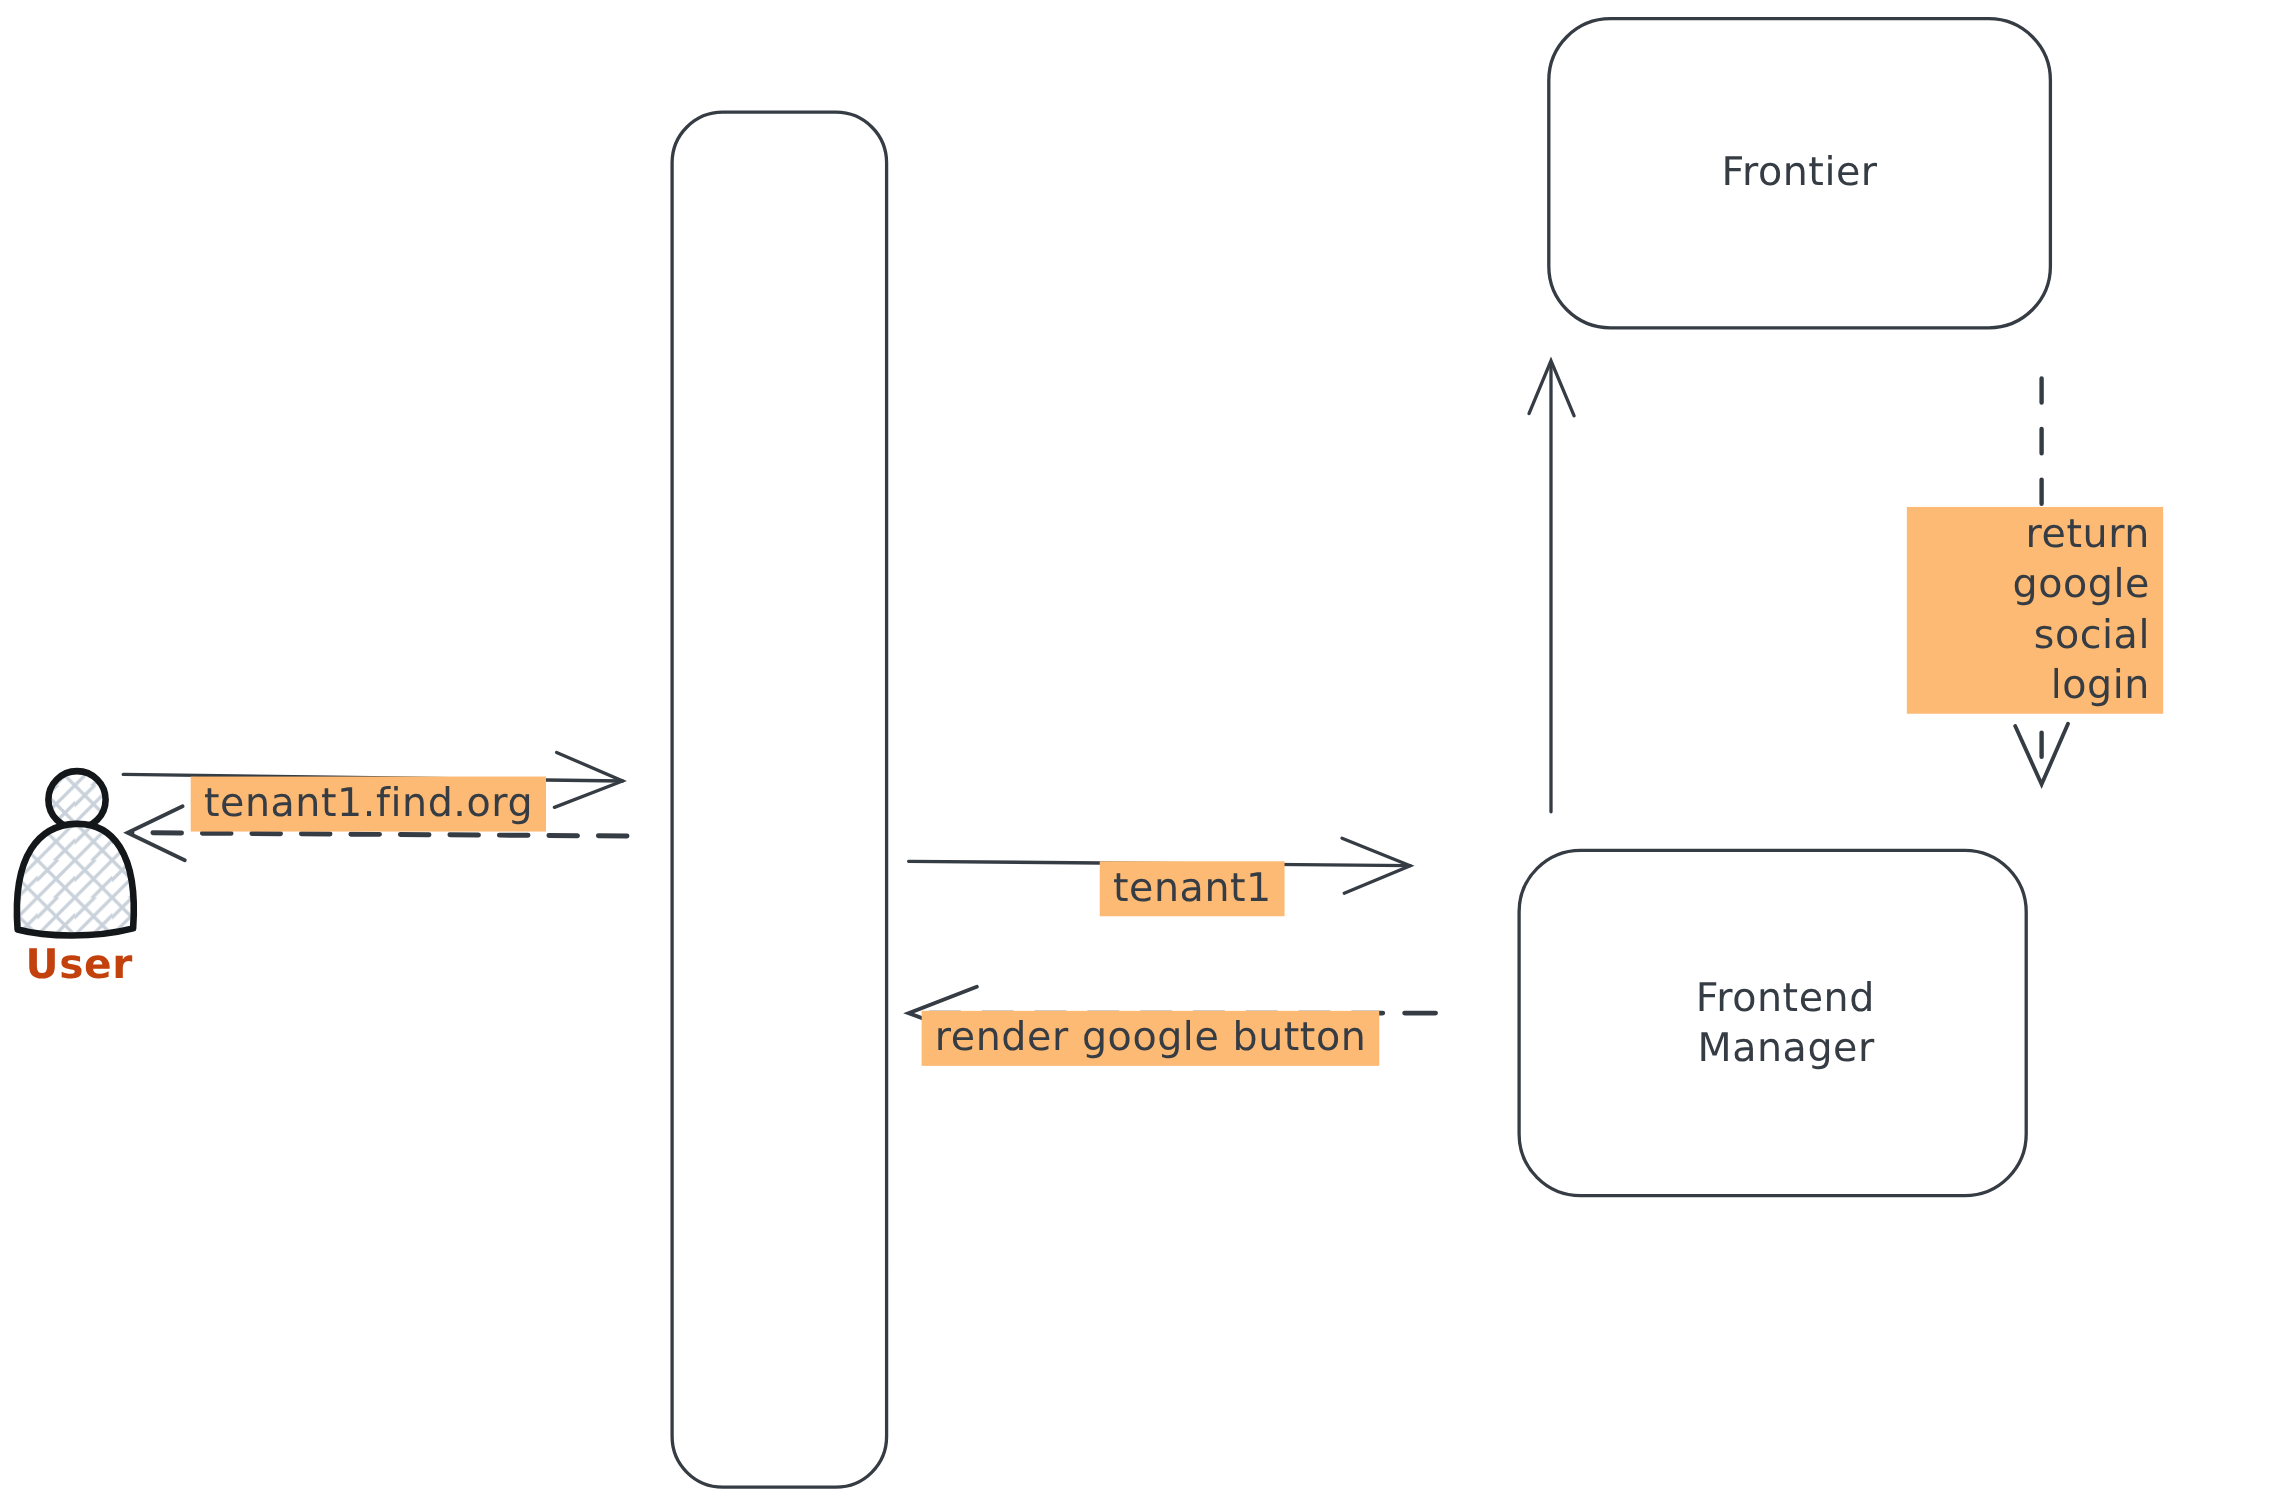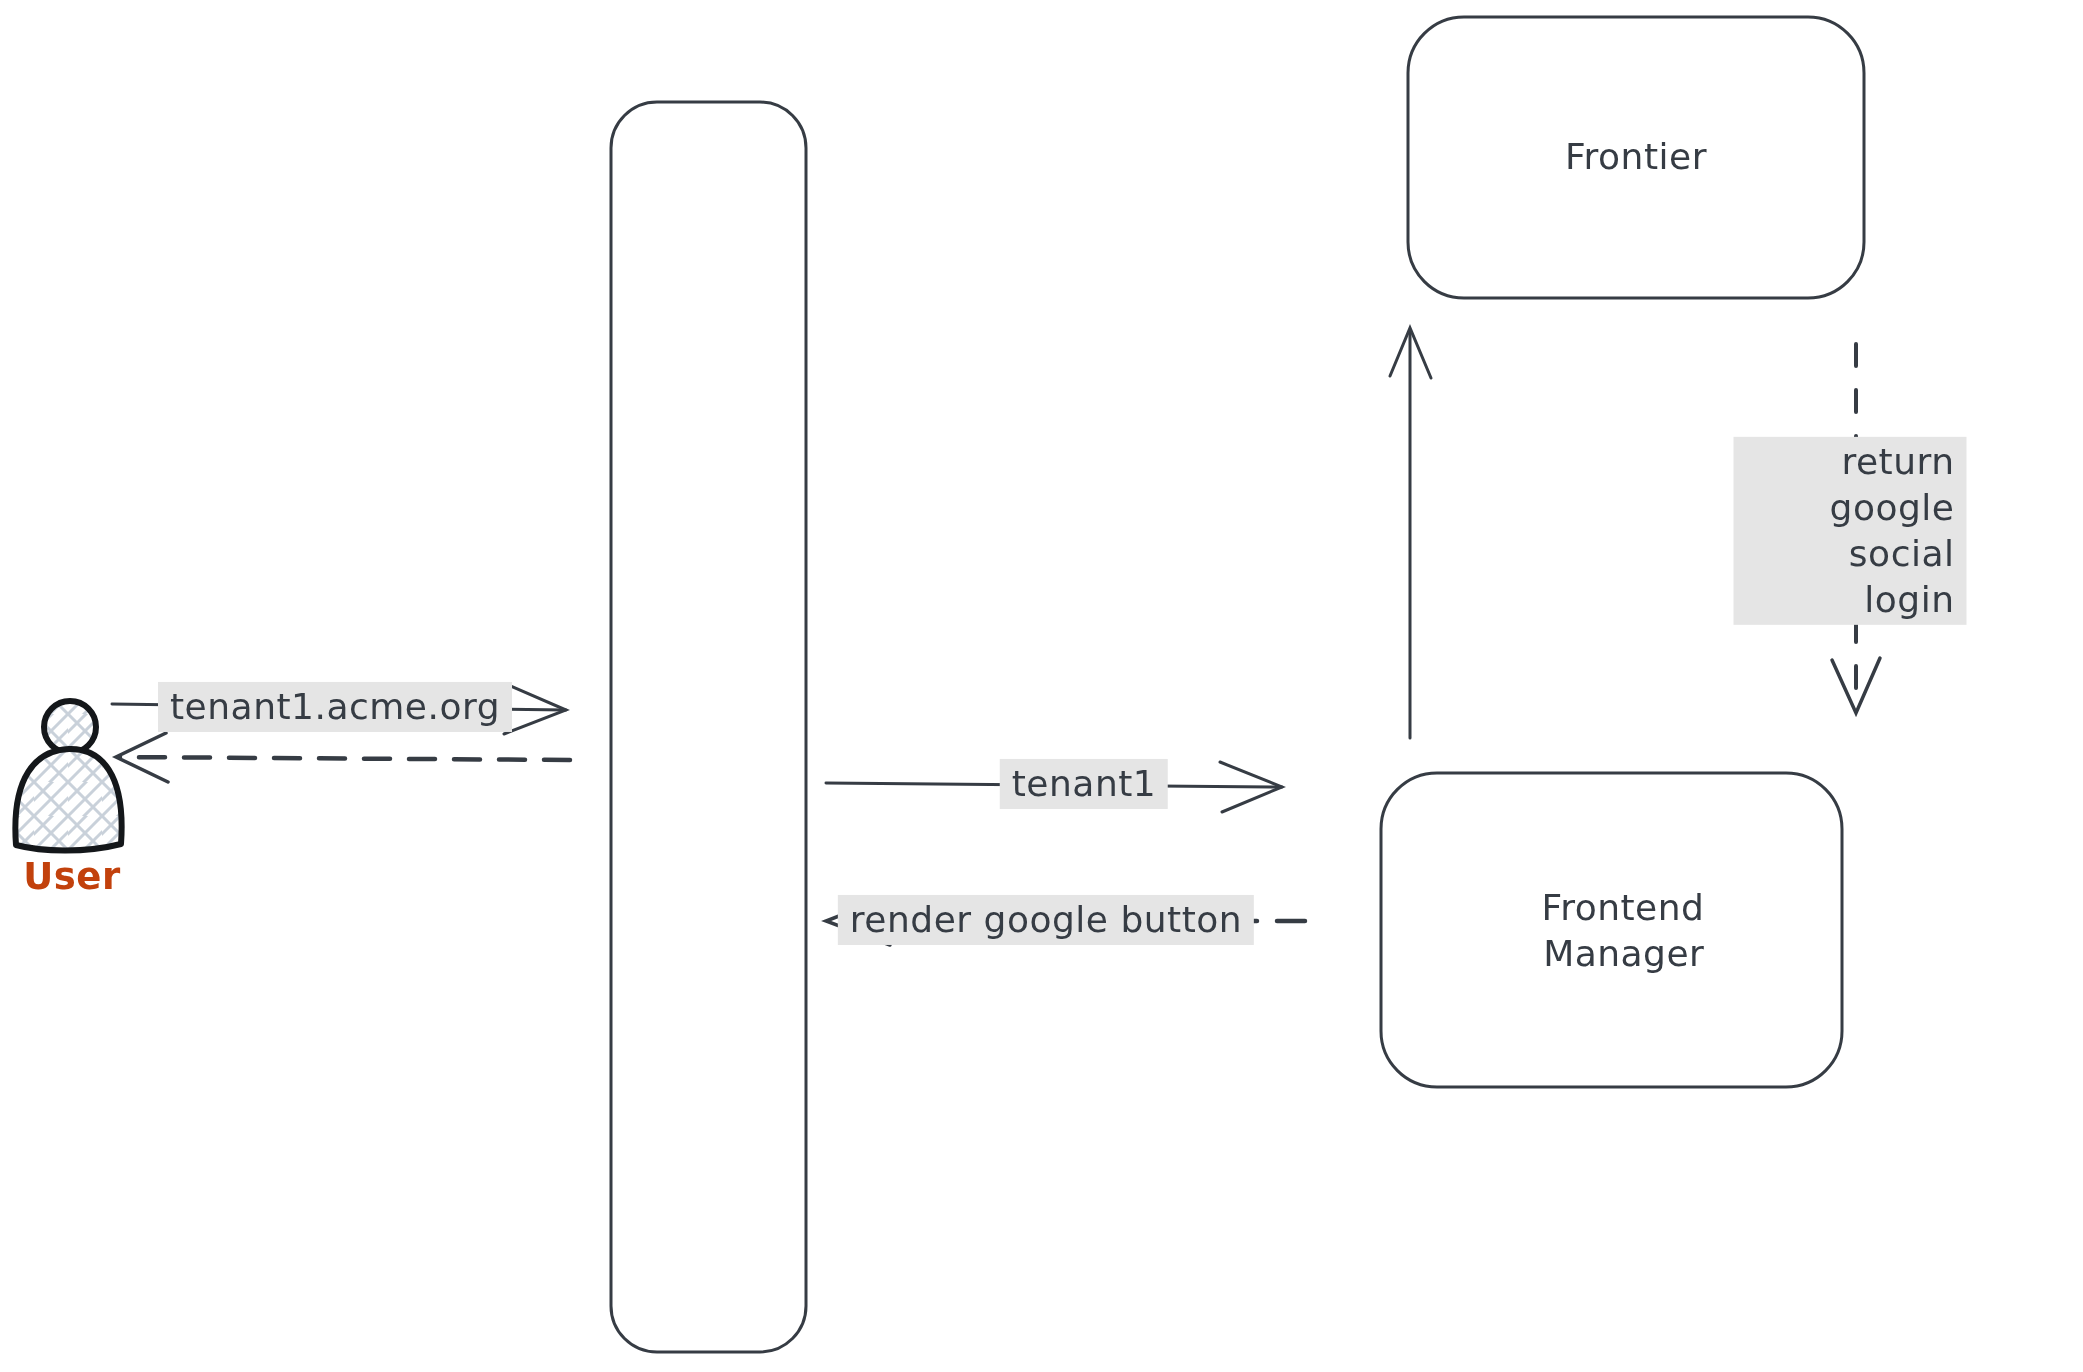--- a/index.html
+++ b/index.html
@@ -28,22 +28,23 @@
     text-align: right;
     font-size: 36px;
     line-height: 1.28;
     color: var(--ink, #363c44);
     letter-spacing: 0.5px;
   }
   .node-lbl {
     background: transparent;
   }
   .edge-lbl {
-    background: #e5e5e5;
+    background: #fdba74;
     padding: 2px 12px;
+    margin-top: 24px;
   }
   .user-lbl {
     color: #c2410c;
     font-weight: bold;
     font-size: 37px;
   }
 </style>
 </head>
 <body>
 
@@ -101,21 +102,21 @@
   </svg>
 
   <div class="lbl node-lbl user-lbl" style="left:72px; top:877px;">User</div>
 
 
   <div class="lbl node-lbl" style="left:1636px; top:157px;">Frontier</div>
 
   <div class="lbl node-lbl" style="left:1611px; top:931px;margin-left:12px;">Frontend
 Manager</div>
 
-  <div class="lbl edge-lbl" style="left:335px; top:707px;">tenant1.acme.org</div>
+  <div class="lbl edge-lbl" style="left:335px; top:707px;">tenant1.find.org</div>
 
   <div class="lbl edge-lbl" style="left:1084px; top:784px;">tenant1</div>
 
   <div class="lbl edge-lbl" style="left:1046px; top:920px;">render google button</div>
 
 
   <div class="lbl edge-lbl" style="left:1850px; top:531px;">return google social
 login</div>
 
 </div>

